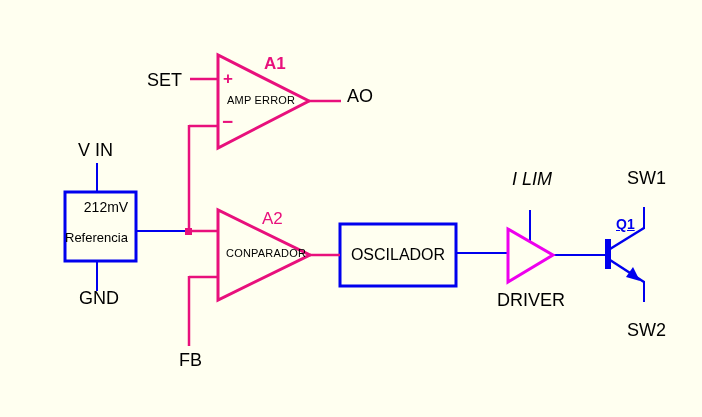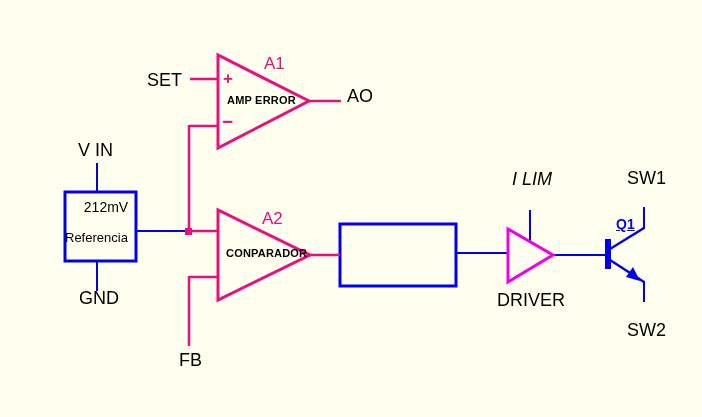--- a/index.html
+++ b/index.html
@@ -13,21 +13,21 @@
   html,body{width:702px;height:417px;overflow:hidden;}
   body{background:var(--background);font-family:"Liberation Sans",sans-serif;}
   .canvas{position:relative;width:702px;height:417px;background:var(--background);}
   svg.wires{position:absolute;left:0;top:0;width:702px;height:417px;}
   .blue-stroke{stroke:var(--blue);fill:none;}
   .pink-stroke{stroke:var(--pink);fill:none;}
   .magenta-stroke{stroke:var(--magenta);fill:none;}
   .blue-fill{fill:var(--blue);stroke:none;}
   .pink-fill{fill:var(--pink);stroke:none;}
   .lbl{position:absolute;color:var(--black);font-size:18px;line-height:1.05;white-space:nowrap;}
-  .lbl-sm{position:absolute;color:var(--black);font-size:11px;font-weight:bold;line-height:1;white-space:nowrap;letter-spacing:0.2px;}
+  .lbl-sm{position:absolute;color:var(--black);font-size:11px;font-weight:normal;line-height:1;white-space:nowrap;letter-spacing:0.2px;}
   .lbl-box{position:absolute;color:var(--black);text-align:center;white-space:nowrap;}
   .pink-txt{color:var(--pink);}
   .blue-txt{color:var(--blue);}
   .chip-lbl{position:absolute;font-size:18px;text-decoration:underline;white-space:nowrap;}
   .pm{position:absolute;font-weight:bold;white-space:nowrap;}
 </style>
 </head>
 <body>
 
 <div class="canvas">
@@ -63,34 +63,35 @@
     <line class="pink-stroke" stroke-width="2.5" x1="310" y1="255" x2="340" y2="255"></line>
     <line class="pink-stroke" stroke-width="2.5" x1="189" y1="277" x2="217" y2="277"></line>
     <line class="pink-stroke" stroke-width="2.5" x1="189" y1="276" x2="189" y2="346"></line>
 
     <polygon class="magenta-stroke" stroke-width="3" points="508,229 508,282 553,255"></polygon>
   </svg>
 
   <div class="lbl" style="left:147px;top:71px;">SET</div>
   <div class="pm pink-txt" style="left:223px;top:69px;font-size:17px;">+</div>
   <div class="pm pink-txt" style="left:222px;top:111px;font-size:19px;">−</div>
-  <div class="lbl pink-txt" style="left:264px;top:55px;font-size:17px;">A1</div>
+  <div class="lbl pink-txt" style="left:264px;top:55px;font-size:17px;font-weight:bold;">A1</div>
   <div class="lbl-sm" style="left:227px;top:95px;">AMP ERROR</div>
   <div class="lbl" style="left:347px;top:87px;">AO</div>
 
 
   <div class="lbl" style="left:78px;top:141px;">V IN</div>
   <div class="lbl-box" style="left:65px;top:199px;width:82px;font-size:14px;">212mV</div>
   <div class="lbl-box" style="left:65px;top:230px;width:59px;font-size:13px;">Referencia</div>
   <div class="lbl" style="left:79px;top:289px;">GND</div>
 
   <div class="lbl pink-txt" style="left:262px;top:210px;font-size:17px;">A2</div>
   <div class="lbl-sm" style="left:226px;top:248px;">CONPARADOR</div>
   <div class="lbl" style="left:179px;top:351px;">FB</div>
 
+  <div class="lbl-box" style="left:340px;top:246px;width:116px;font-size:16px;">OSCILADOR</div>
 
   <div class="lbl" style="left:512px;top:170px;font-style:italic;">I LIM</div>
   <div class="lbl" style="left:497px;top:291px;">DRIVER</div>
 
   <div class="lbl blue-txt" style="left:616px;top:217px;font-size:14px;font-weight:bold;text-decoration:underline;">Q1</div>
   <div class="lbl" style="left:627px;top:169px;">SW1</div>
   <div class="lbl" style="left:627px;top:321px;">SW2</div>
 
 </div>
 

